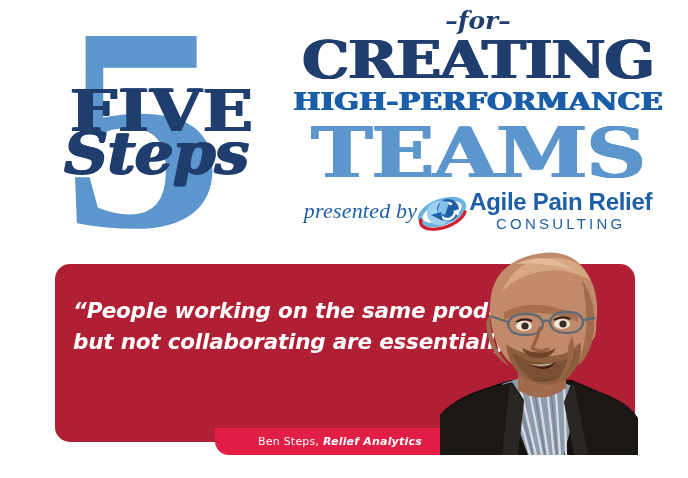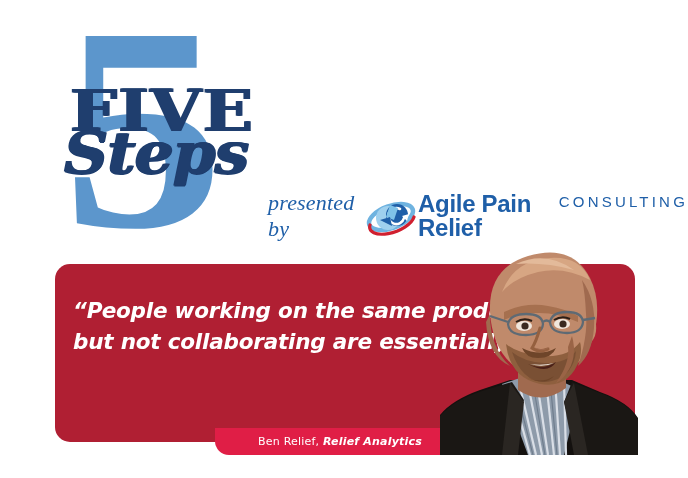--- a/index.html
+++ b/index.html
@@ -77,21 +77,21 @@
     position:absolute; left:268px; top:190px; width:420px;
     display:flex; align-items:center; justify-content:center; 
   }
   .presented-by{
     font-family:"Liberation Serif", serif;
     font-style:italic; font-size:22px; color:#1F5FA8; letter-spacing:0.2px;
   }
 
   
   .logo-mark{ width:52px; height:40px; position:relative; flex:0 0 auto; }
-  .logo-text-wrap{ display:flex; flex-direction:row; align-items:flex-start; line-height:1; }
+  .logo-text-wrap{ display:flex; flex-direction:column; align-items:center; line-height:1; }
   .logo-name{
     font-family:"Liberation Sans", sans-serif;
     font-weight:700; font-size:24px; color:#1F5FA8; letter-spacing:-0.3px;
   }
   .logo-sub{
     font-family:"Liberation Sans", sans-serif;
     font-weight:400; font-size:15px; color:#1F5FA8; letter-spacing:3.2px;
     margin-top:2px;
   }
 
@@ -131,20 +131,26 @@
 <body>
 
 <div id="header">
 
   <div class="five-numeral">5</div>
 
   <div class="five-word">FIVE</div>
 
   <div class="steps-word">Steps</div>
 
+  <div id="headline">
+    <div class="for-line">–for–</div>
+    <div class="creating-line">CREATING</div>
+    <div class="highperf-line">HIGH-PERFORMANCE</div>
+    <div class="teams-line">TEAMS</div>
+  </div>
 
   <div id="presented-row">
     <div class="presented-by">presented by</div>
 
     <div class="logo-mark">
       <svg viewBox="0 0 52 40" xmlns="http://www.w3.org/2000/svg">
 
         <ellipse cx="25" cy="21" rx="23" ry="11" transform="rotate(-20 25 21)" fill="none" stroke="#6FB3E0" stroke-width="4.5"></ellipse>
 
         <path d="M4 29 A 23 11 -20 0 0 48 21" fill="none" stroke="#D0202F" stroke-width="3.2" stroke-linecap="round"></path>
@@ -171,21 +177,21 @@
 
 <div id="quote-card">
   <div id="quote-text">
     <span>“People working on the same product</span>
     <span>but not collaborating are essentially</span>
   </div>
 </div>
 
 <div id="attribution-tab">
   <div id="attribution-text">
-    <span>Ben Relief,</span>
+    <span>Ben Steps,</span>
     <i>Relief Analytics</i>
   </div>
 </div>
 
 <div id="portrait">
   <svg viewBox="0 0 220 215" xmlns="http://www.w3.org/2000/svg">
     <defs>
       <clipPath id="pclip">
           <rect x="0" y="0" width="220" height="215"></rect>
         </clipPath>

